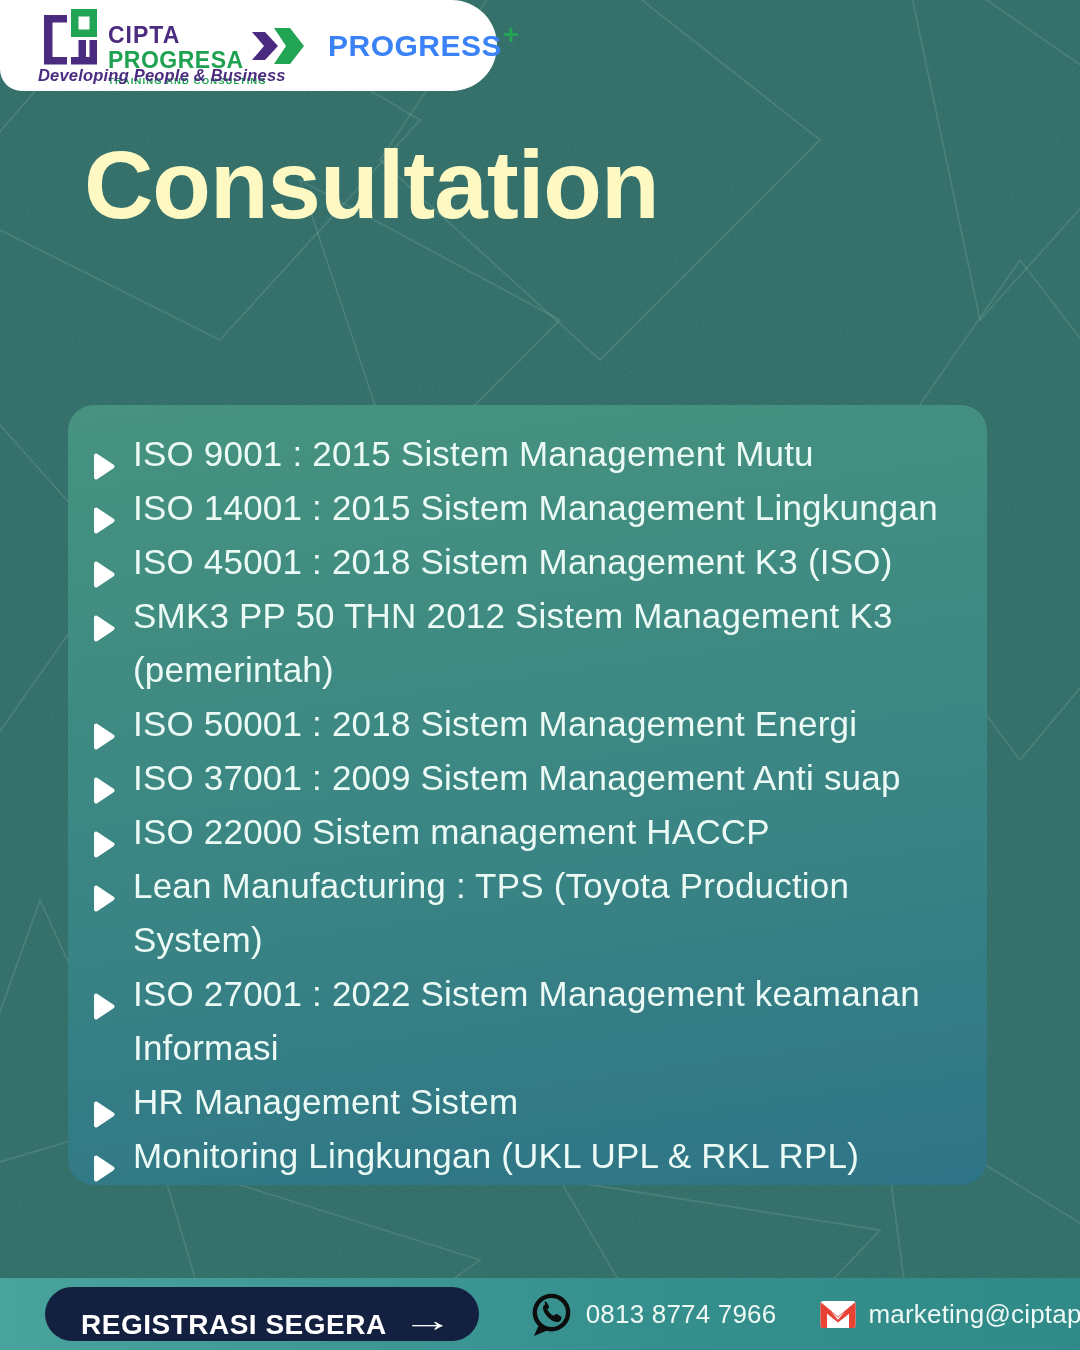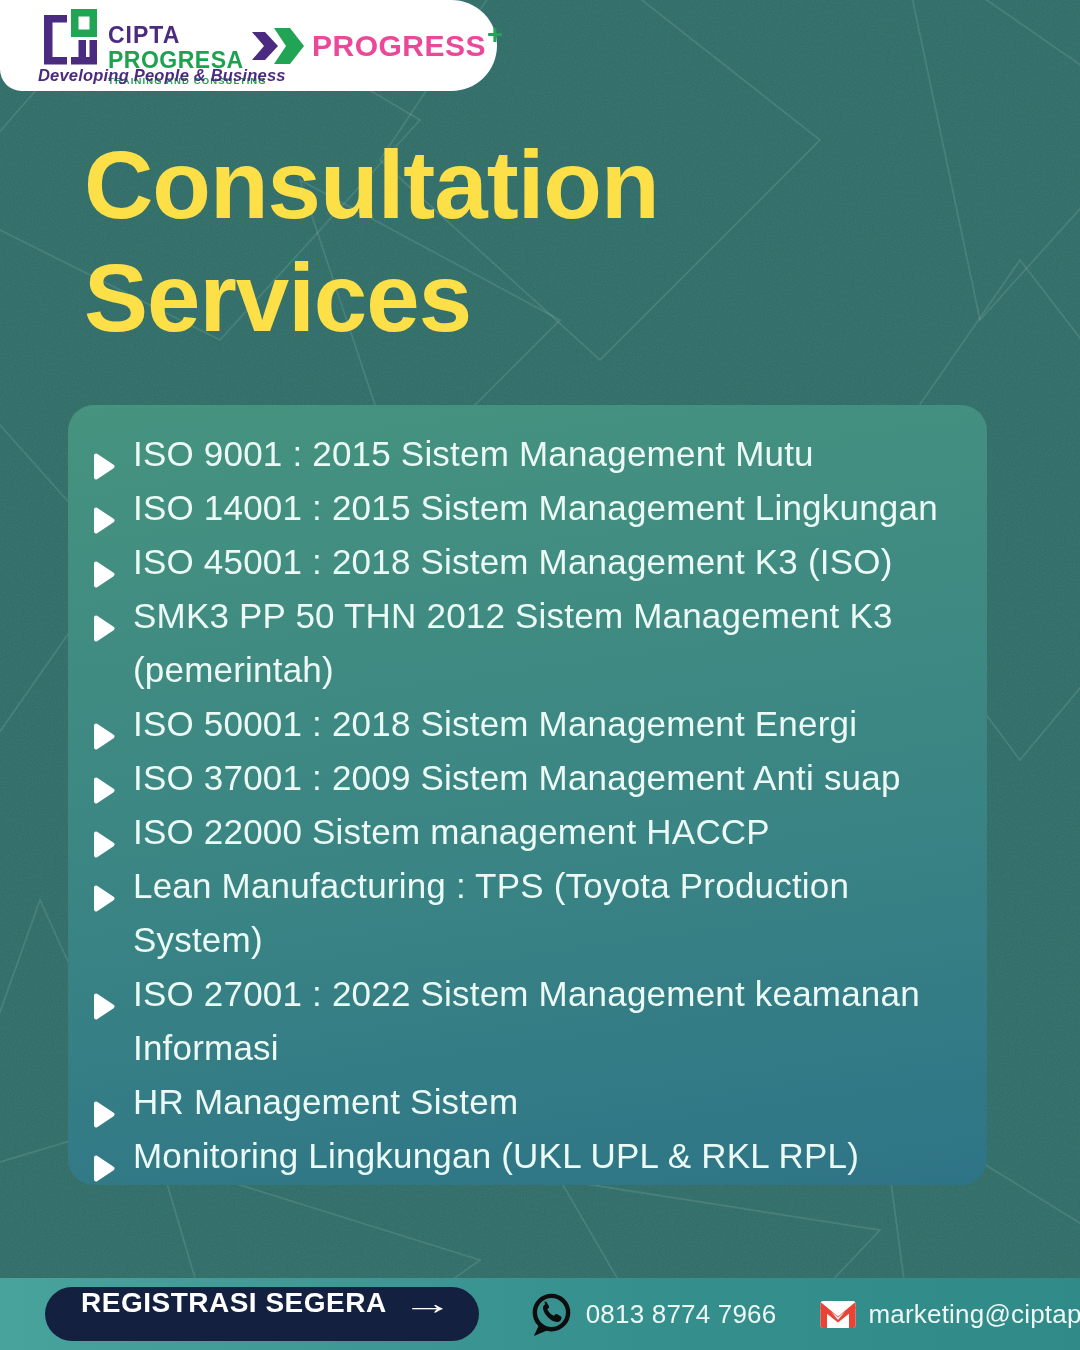--- a/index.html
+++ b/index.html
@@ -11,43 +11,43 @@
   .badge{position:absolute;left:0;top:0;width:497px;height:91px;background:#ffffff;
          border-radius:0 46px 46px 22px;z-index:3;}
   .cp-mark{position:absolute;left:40px;top:8px;}
   .brand-text{position:absolute;left:108px;top:24px;line-height:1;}
   .b1{font-size:23px;font-weight:bold;color:#4b2b80;letter-spacing:1px;}
   .b2{font-size:23px;font-weight:bold;color:#1ea150;letter-spacing:.5px;margin-top:2px;}
   .b3{font-size:9.5px;font-weight:bold;color:#1ea150;letter-spacing:1.1px;margin-top:4px;}
   .tagline{position:absolute;left:38px;top:66px;font-size:16.5px;font-weight:bold;
            font-style:italic;color:#4b2b80;letter-spacing:.2px;}
   .progress-logo{position:absolute;left:252px;top:26px;display:flex;align-items:center;}
-  .ptext{font-size:30px;font-weight:bold;color:#ec4899;letter-spacing:.5px;margin-left:8px;}
+  .ptext{font-size:30px;font-weight:bold;color:#3b82f6;letter-spacing:.5px;margin-left:24px;}
   .plus{font-size:27px;font-weight:bold;color:#21a454;position:relative;top:-11px;left:1px;}
 
   
-  .heading{position:absolute;left:84px;top:128px;z-index:1;margin:0;color:#fde047;
+  .heading{position:absolute;left:84px;top:128px;z-index:1;margin:0;color:#fef9c3;
            font-size:96px;font-weight:bold;letter-spacing:-1px;line-height:113px;}
   .heading span{display:block;}
 
   
   .panel{position:absolute;left:68px;top:405px;width:919px;height:780px;z-index:1;
          border-radius:26px;background:linear-gradient(172deg,#46937f 0%,#3a8584 55%,#2e7487 100%);
          box-sizing:border-box;padding:22px 28px 0 25px;}
   .panel ul{margin:0;padding:0;list-style:none;}
   .panel li{position:relative;padding-left:40px;font-size:35px;line-height:54px;
             color:#ecfaf5;letter-spacing:.2px;}
   .tri{position:absolute;left:0;top:14px;width:22px;height:27px;}
 
   
   .bar{position:absolute;left:0;top:1278px;width:1080px;height:72px;z-index:2;
        background:linear-gradient(90deg,#48a39d 0%,#358f8d 60%,#2f8a88 100%);
        display:flex;align-items:center;}
   .btn{margin-left:45px;height:54px;border-radius:27px;background:#14203f;color:#ffffff;
-       display:flex;align-items:flex-start;padding:0 36px;cursor:pointer;}
+       display:flex;align-items:flex-end;padding:0 36px;cursor:pointer;}
   .btn .label{font-size:28px;font-weight:bold;letter-spacing:.5px;white-space:nowrap;}
   .arrow{font-size:32px;font-weight:bold;display:inline-block;transform:scaleX(1.6);
          margin-left:24px;position:relative;top:-2px;}
   .contact{display:flex;align-items:center;cursor:pointer;}
   .contact.wa{margin-left:48px;}
   .contact.em{margin-left:44px;}
   .contact .ctext{font-size:26px;color:#eef8f5;margin-left:12px;letter-spacing:.2px;white-space:nowrap;}
 </style>
 </head>
 <body>
@@ -92,21 +92,20 @@
         <path fill="#4b2b80" d="M0 6 H13 L26 20 L13 34 H0 L12 20 Z"></path>
         <path fill="#21a454" d="M22 2 H38 L52 20 L38 38 H22 L34 20 Z"></path>
       </svg>
       <span class="ptext">PROGRESS</span>
         <span class="plus">+</span>
     </div>
   </header>
 
   <h1 class="heading">
     <span>Consultation</span>
-    <span>Services</span>
   </h1>
 
   <section class="panel">
     <ul>
       <li><span class="tri"><svg width="22" height="27" viewBox="0 0 22 27">
               <path d="M3 2.5 L19.5 13.5 L3 24.5 Z" fill="#fff" stroke="#fff" stroke-width="4" stroke-linejoin="round"></path>
             </svg></span><span class="txt">ISO 9001 : 2015 Sistem Management Mutu</span></li>
       <li><span class="tri"><svg width="22" height="27" viewBox="0 0 22 27">
               <path d="M3 2.5 L19.5 13.5 L3 24.5 Z" fill="#fff" stroke="#fff" stroke-width="4" stroke-linejoin="round"></path>
             </svg></span><span class="txt">ISO 14001 : 2015 Sistem Management Lingkungan</span></li>

